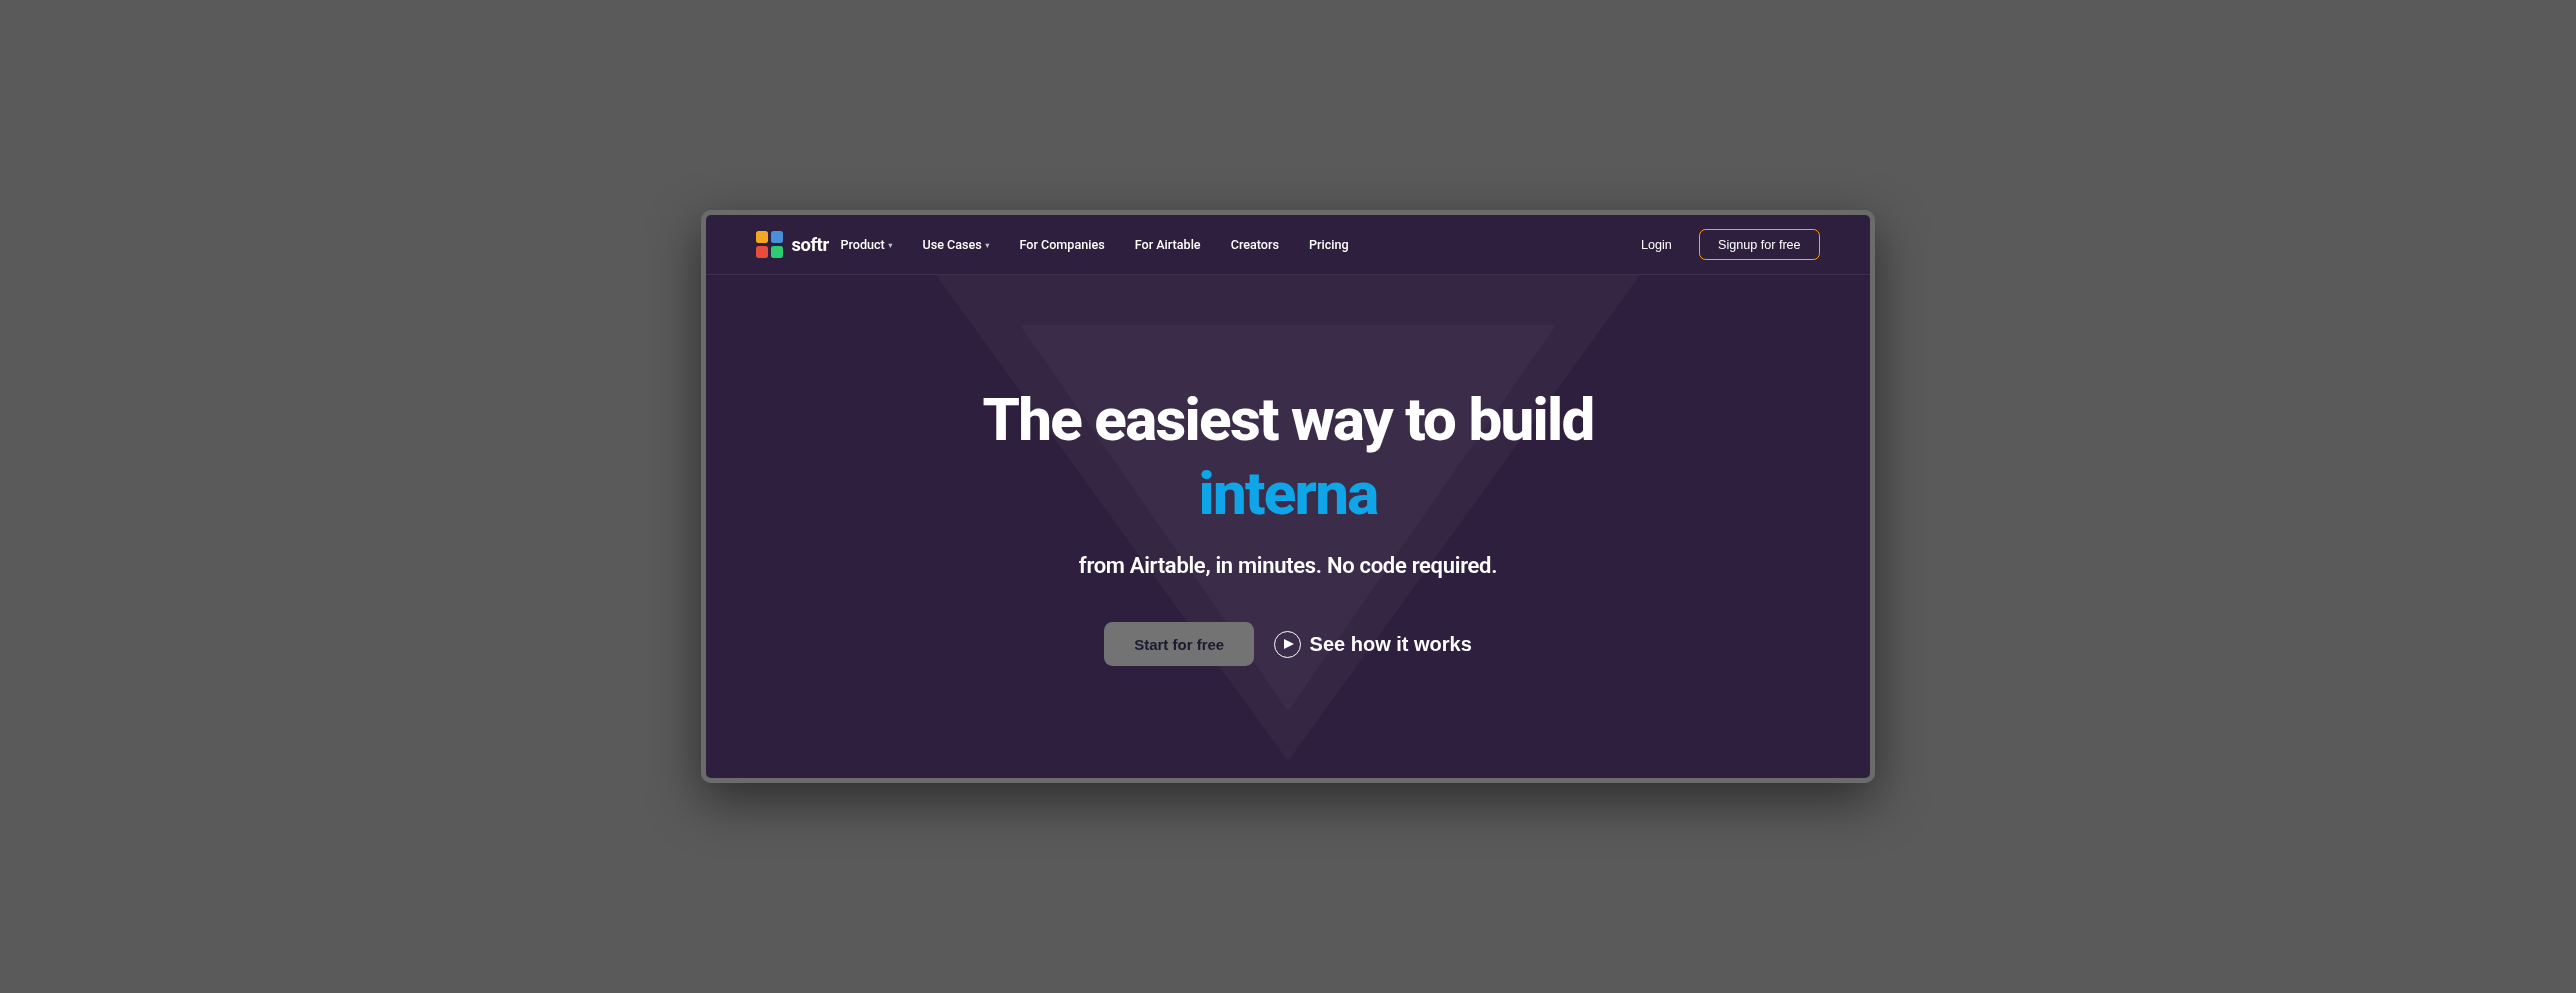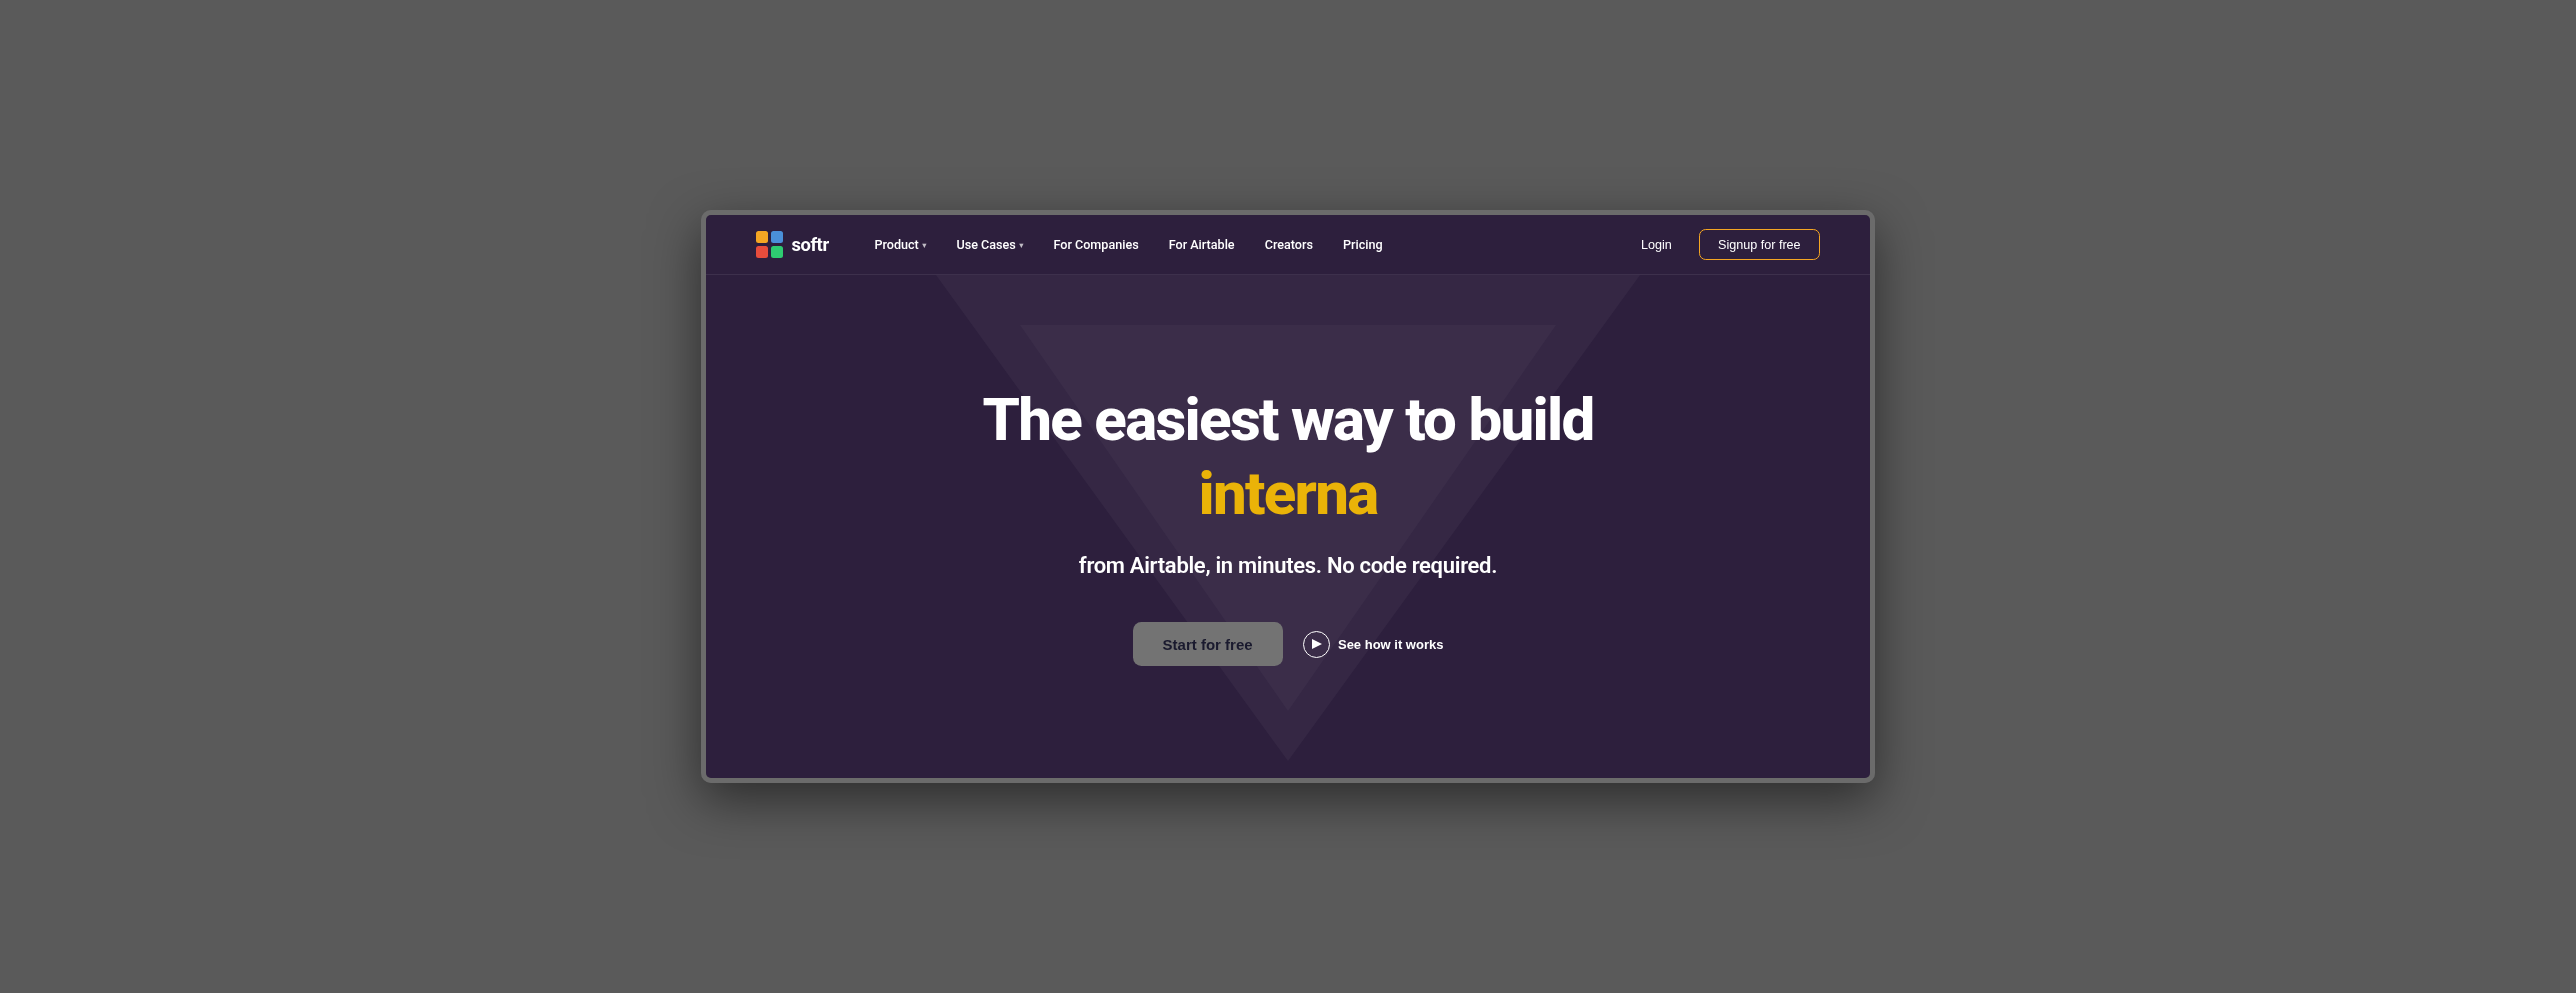--- a/index.html
+++ b/index.html
@@ -34,21 +34,20 @@
       height: 60px;
       display: flex;
       align-items: center;
       justify-content: space-between;
       border-bottom: 0.8px solid rgba(255,255,255,0.08);
     }
 
     .navbar-left {
       display: flex;
       align-items: center;
-      gap: 34px;
       text-align: right;
     }
 
     .logo-area {
       display: flex;
       align-items: center;
       gap: 8.4px;
       text-decoration: none;
     }
 
@@ -178,21 +177,21 @@
     .hero-title-line1 {
       color: #ffffff;
       font-size: 60px;
       font-weight: 800;
       line-height: 1.1;
       letter-spacing: -1.7px;
       margin-bottom: 8.4px;
     }
 
     .hero-title-line2 {
-      color: #eab308;
+      color: #0ea5e9;
       font-size: 60px;
       font-weight: 800;
       line-height: 1.1;
       letter-spacing: -1.7px;
       margin-bottom: 24px;
     }
 
     .hero-subtitle {
       color: #ffffff;
       font-size: 22px;
@@ -219,21 +218,21 @@
       border: none;
       cursor: pointer;
       transition: background 0.2s;
     }
 
     .see-how-btn {
       display: flex;
       align-items: center;
       gap: 8.4px;
       color: #ffffff;
-      font-size: 13px;
+      font-size: 20px;
       font-weight: 600;
       cursor: pointer;
       background: none;
       border: none;
     }
 
     .play-icon {
       width: 27px;
       height: 27px;
       border-radius: 50%;

